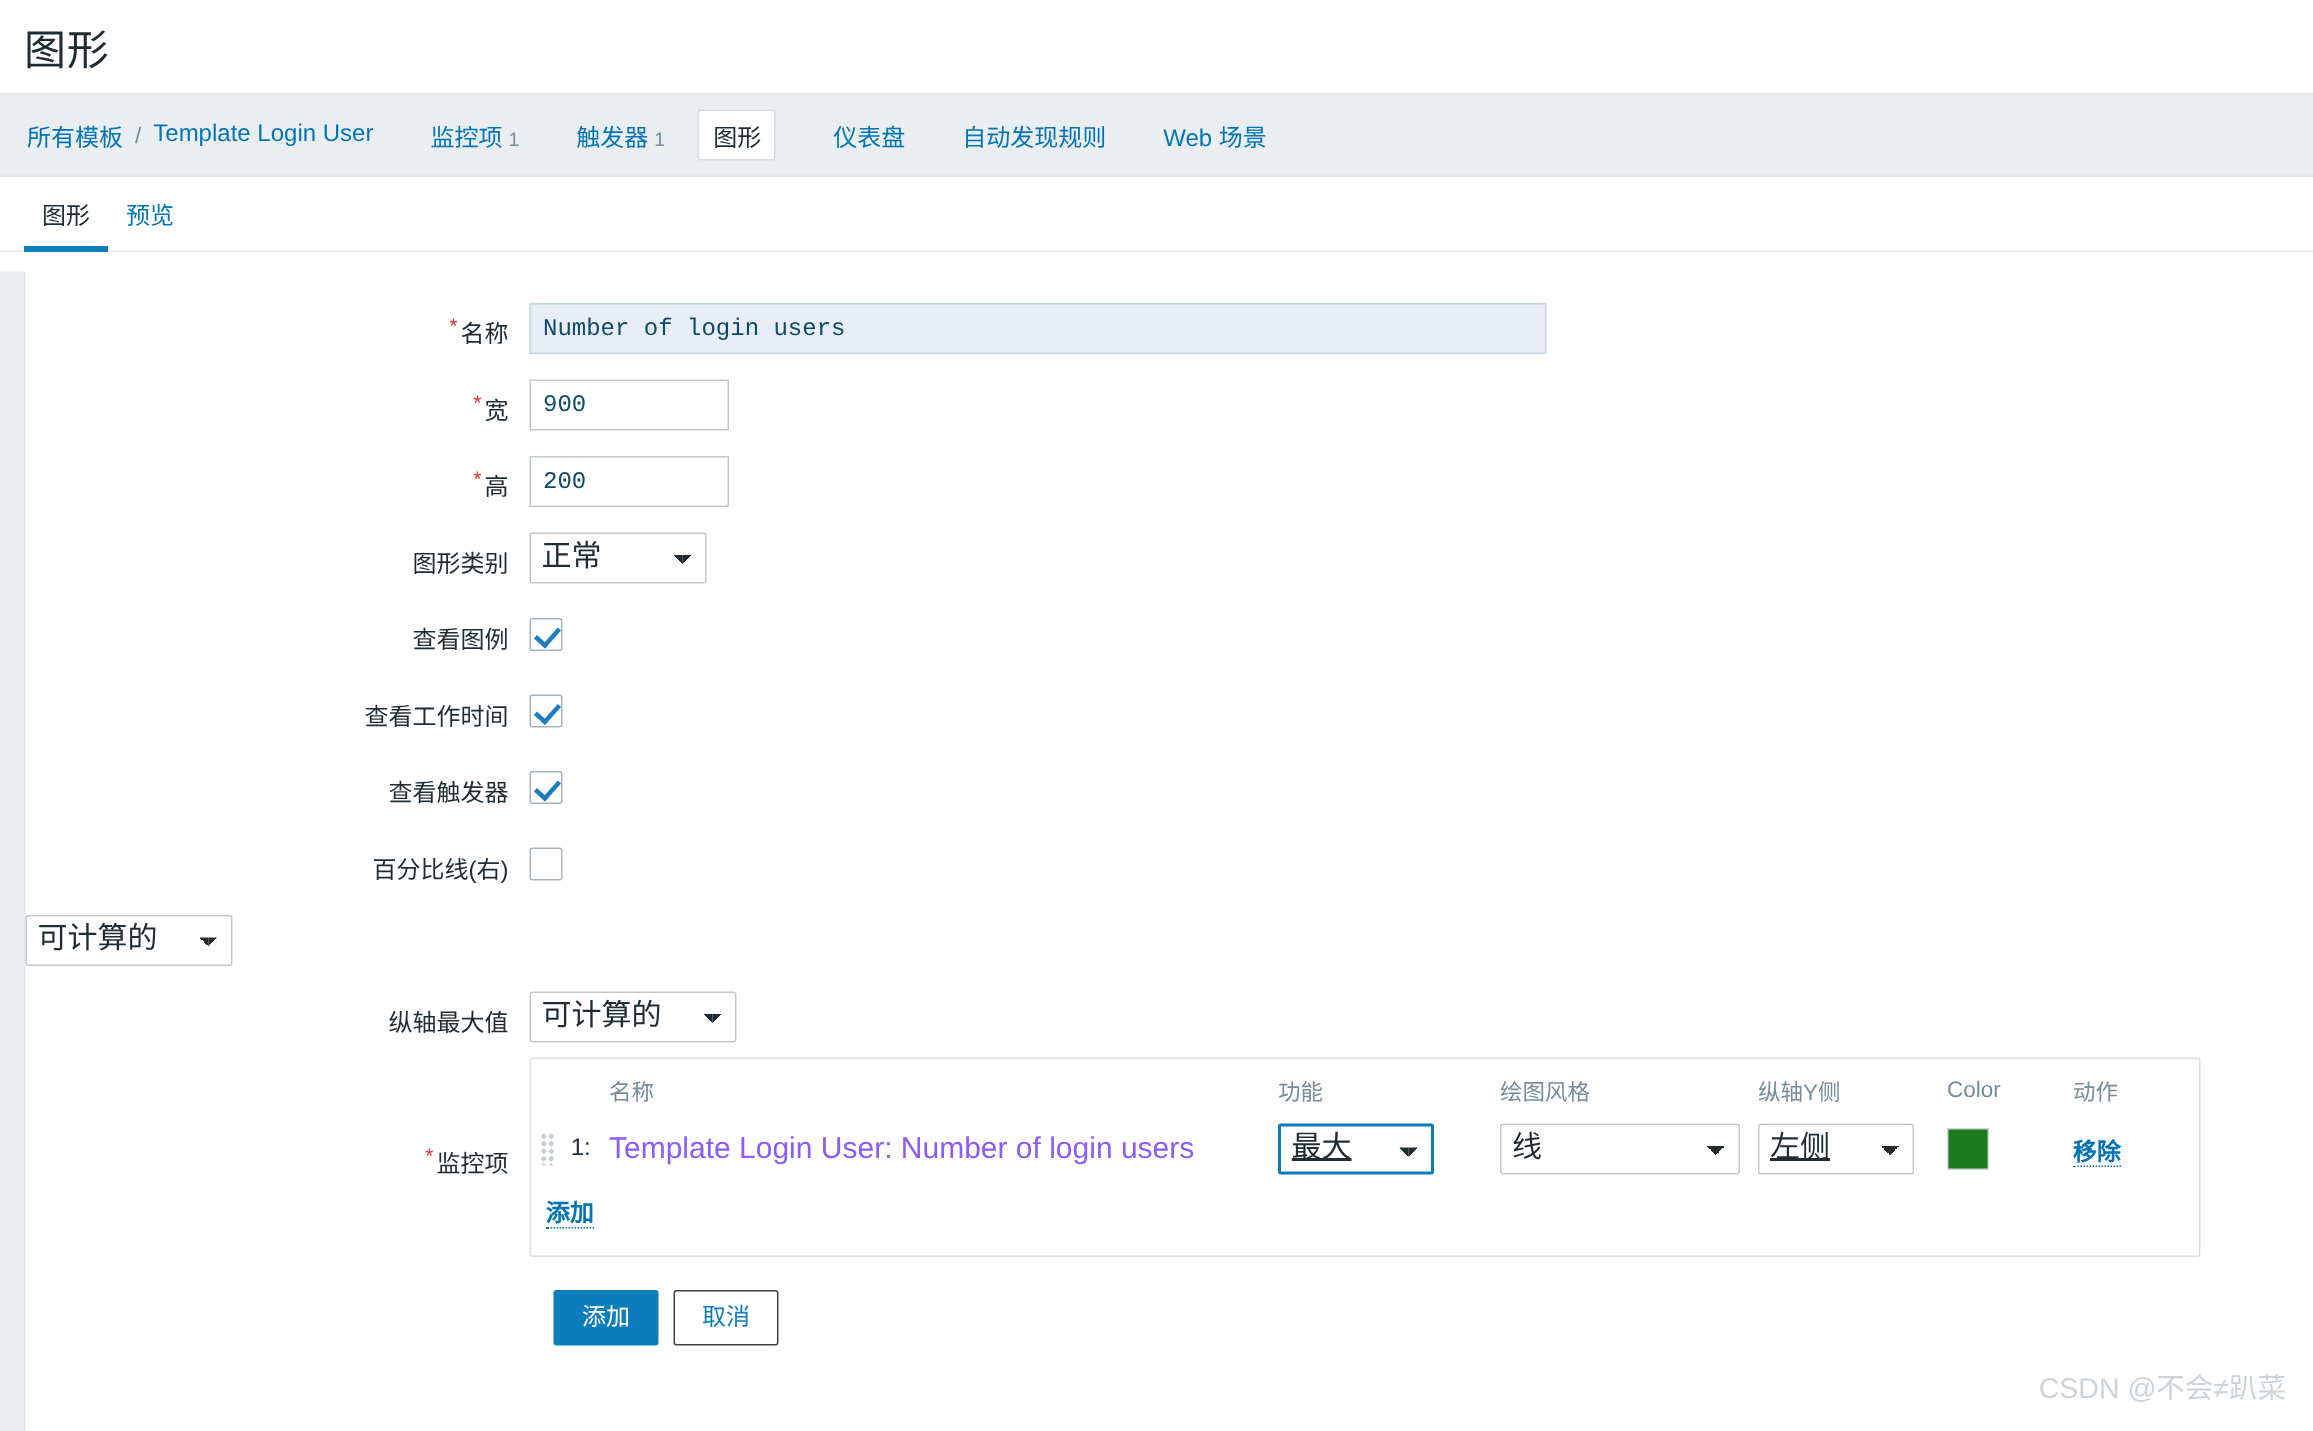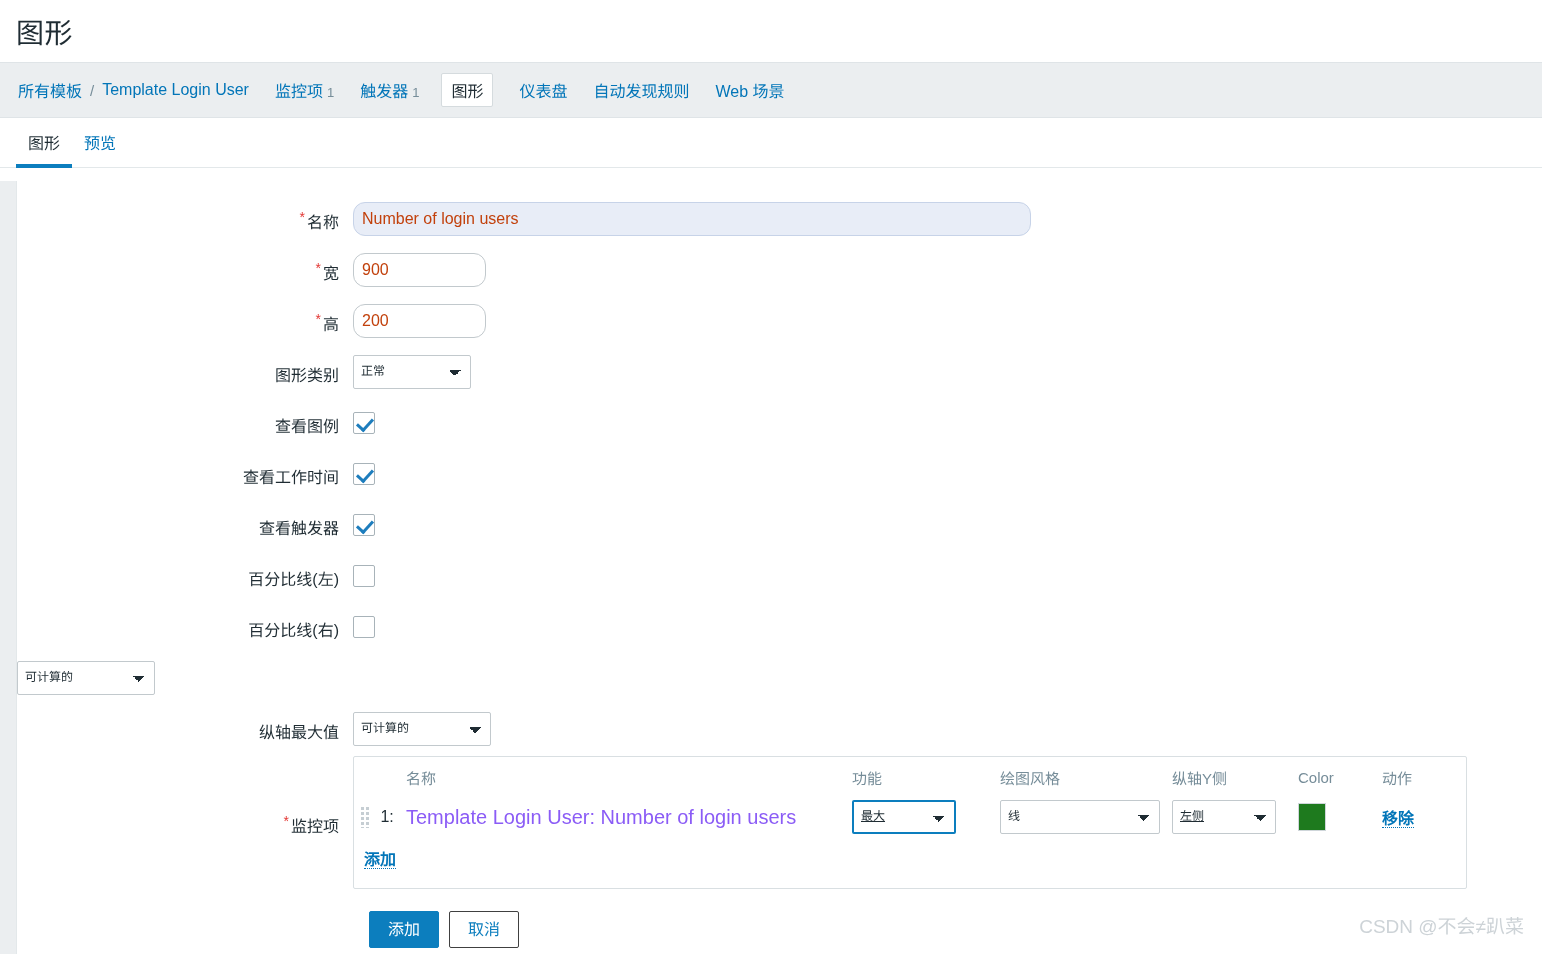--- a/index.html
+++ b/index.html
@@ -45,21 +45,21 @@
     white-space: nowrap;
   }
   .crumb-sep {
     font-size: 15px;
     color: #768d99;
     margin: 0 8px;
   }
   .crumb-item {
     font-size: 16px;
     color: #0275b8;
-    margin-left: 26px;
+    margin-left: 38px;
     white-space: nowrap;
     cursor: pointer;
   }
   .crumb-item .cnt {
     font-size: 13px;
     color: #768d99;
     margin-left: 4px;
   }
   .crumb-item.selected {
     background: #ffffff;
@@ -135,40 +135,40 @@
   .req {
     color: #e33734;
     margin-right: 2px;
     font-size: 14px;
     vertical-align: top;
     line-height: 1.2;
   }
   .fctl { padding-top: 4px; }
 
   input.txt {
-    font-family: Liberation Sans, sans-serif;
-    font-size: 16px;
-    color: #c2410c;
+    font-family: Liberation Mono, monospace;
+    font-size: 16px;
+    color: #0c4a6e;
     height: 34px;
     padding: 2px 8px;
     border: 1px solid #c2c9cd;
-    border-radius: 12px;
+    border-radius: 0;
     background: #ffffff;
     outline: none;
   }
   input.txt.wide {
     width: 678px;
     background: #e8edf7;
     border-color: #c7d3e8;
   }
   input.txt.small { width: 133px; }
 
   select.sel {
     font-family: inherit;
-    font-size: 12px;
+    font-size: 20px;
     color: #1f2c33;
     height: 34px;
     border: 1px solid #c2c9cd;
     border-radius: 2px;
     background: #ffffff;
     padding: 2px 26px 4px 7px;
     outline: none;
     appearance: none;
     -webkit-appearance: none;
     background-image:
@@ -418,26 +418,20 @@
       </div>
     </div>
 
     <div class="frow">
       <div class="flabel">查看触发器</div>
       <div class="fctl">
         <span class="cbx checked"></span>
       </div>
     </div>
 
-    <div class="frow">
-      <div class="flabel">百分比线(左)</div>
-      <div class="fctl">
-        <span class="cbx"></span>
-      </div>
-    </div>
 
     <div class="frow">
       <div class="flabel">百分比线(右)</div>
       <div class="fctl">
         <span class="cbx"></span>
       </div>
     </div>
 
     <div class="frow">
       <div class="fctl">

